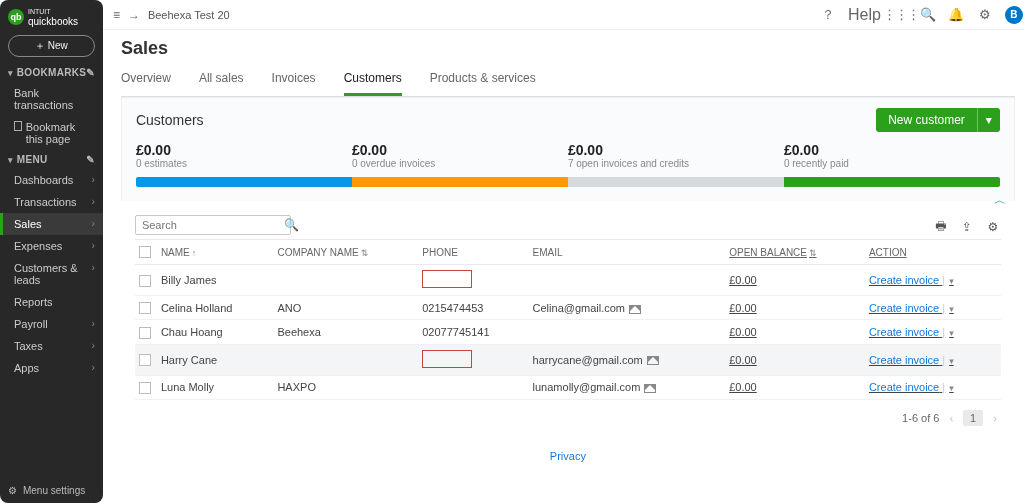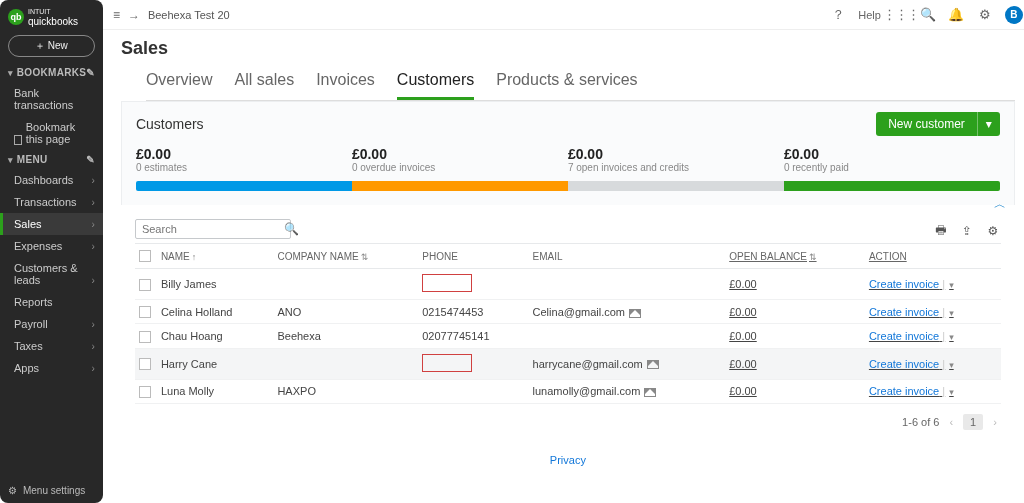--- a/index.html
+++ b/index.html
@@ -7,39 +7,39 @@
 
 .layout { display: flex; height: 503px; }
 .sidebar { width: 115px; background: #282828; color: #ccc; display: flex; flex-direction: column; font-size: 11px; border-radius: 8px; }
 .logo-row { padding: 6px 8px 2px 8px; display:flex; align-items:center; gap:4px; }
 .logo-badge { width:16px; height:16px; border-radius:50%; background:#2ca01c; display:inline-flex; align-items:center; justify-content:center; color:#fff; font-weight:bold; font-size:9px;}
 .logo-text { color:#fff; font-size:10px; line-height:10px;}
 .logo-text .sup{font-size:7px; opacity:.9;}
 .new-btn { margin:6px 8px; border:1px solid #888; border-radius:12px; text-align:center; padding:3px 0; color:#eee; font-size:10px; }
 .side-section { padding: 4px 8px; display:flex; align-items:center; justify-content:space-between; font-size:10px; color:#bbb; font-weight:bold; letter-spacing:.3px;}
 .side-chev { font-size:9px; margin-right:4px; color:#aaa;}
-.side-item { padding: 5px 8px 5px 14px; display:flex; align-items:flex-end; justify-content:space-between; color:#ccc; font-size:11px;}
+.side-item { padding: 5px 8px 5px 14px; display:flex; align-items:flex-start; justify-content:space-between; color:#ccc; font-size:11px;}
 .side-item.active { background:#3a3a3a; color:#fff; border-left:3px solid #2ca01c; padding-left:11px;}
 .side-item .chev{color:#888; font-size:10px;}
 .side-item .bm-icon{display:inline-block; width:10px; height:10px; border:1px solid #aaa; margin-right:4px; vertical-align:middle;}
 .menu-settings { margin-top:auto; padding:7px 8px; display:flex; align-items:center; gap:6px; color:#bbb; font-size:10px;}
 
 .main { flex:1; display:flex; flex-direction:column; }
 .topbar { display:flex; align-items:center; padding:4px 10px; height:30px; border-bottom:1px solid #eee;}
 .tb-left{display:flex;align-items:center;gap:8px; color:#555;}
 .hamb, .arrow-r{font-size:12px; color:#666;}
 .tb-name{font-size:11px; color:#555;}
 .tb-right{margin-left:auto; display:flex; align-items:center; gap:12px;}
 .tb-icon{width:16px;height:16px;display:inline-flex;align-items:center;justify-content:center;color:#666;font-size:13px;}
-.help-label{font-size:11px;color:#666;}
+.help-label{font-size:16px;color:#666;}
 .avatar{width:18px;height:18px;border-radius:50%;background:#0077c5;color:#fff;display:inline-flex;align-items:center;justify-content:center;font-size:10px;font-weight:bold;}
 
 .page { padding: 6px 18px 0 18px; flex:1; display:flex; flex-direction:column;}
 .page-title{font-size:18px; font-weight:600; color:#333; padding:2px 0 8px 0;}
-.tabs{display:flex; gap:22px; border-bottom:1px solid #ddd; font-size:16px;margin-left:25px;}
+.tabs{display:flex; gap:28px; border-bottom:1px solid #ddd; font-size:12px;}
 .tabname{padding:4px 0 8px 0; color:#666;}
 .tabname.active{color:#222; border-bottom:3px solid #2ca01c; font-weight:500;}
 
 .panel{background:#fafbfc; border:1px solid #eceef0; border-bottom:none; margin-top:0; padding:10px 14px 12px 14px; position:relative;}
 .panel-top{display:flex; align-items:center;}
 .panel-title{font-size:14px;color:#333;font-weight:500;}
 .newcust{margin-left:auto; display:flex;}
 .newcust-btn{background:#2ca01c;color:#fff;padding:5px 12px;font-size:12px;border-radius:3px 0 0 3px;}
 .newcust-caret{background:#2ca01c;color:#fff;padding:5px 8px;border-left:1px solid rgba(255,255,255,.35);border-radius:0 3px 3px 0;display:flex;align-items:center;}
 .stats{display:flex; margin-top:10px;}

